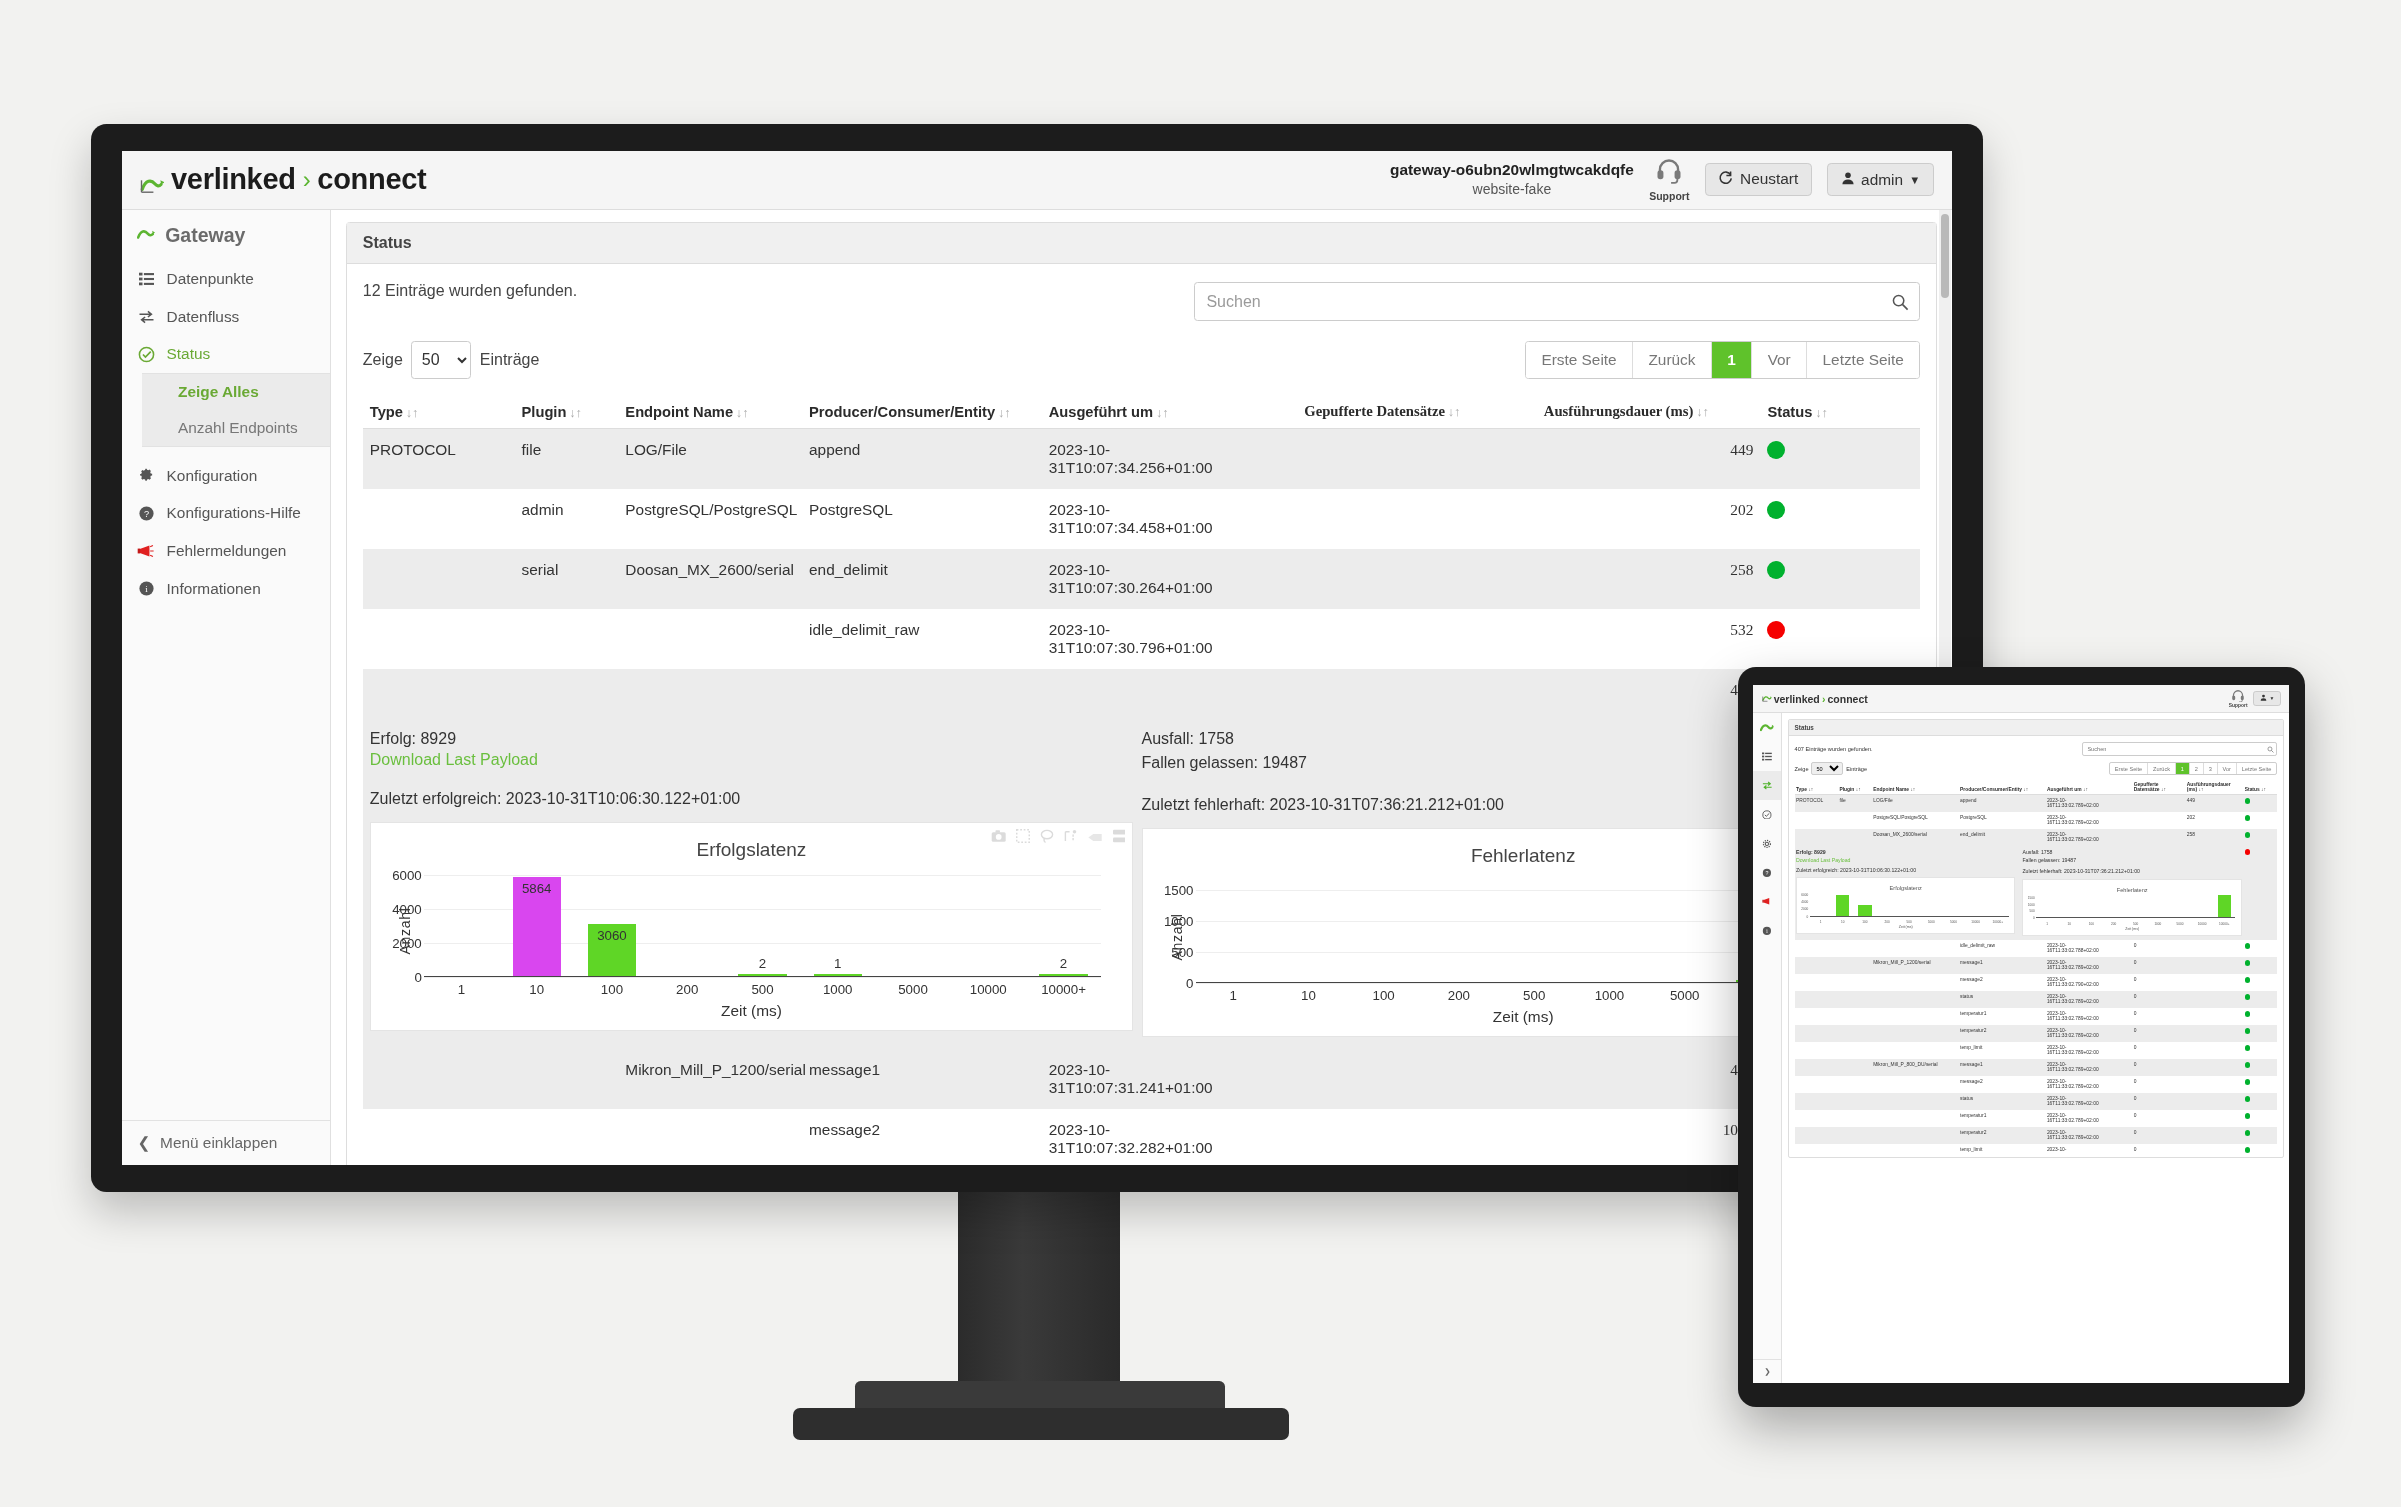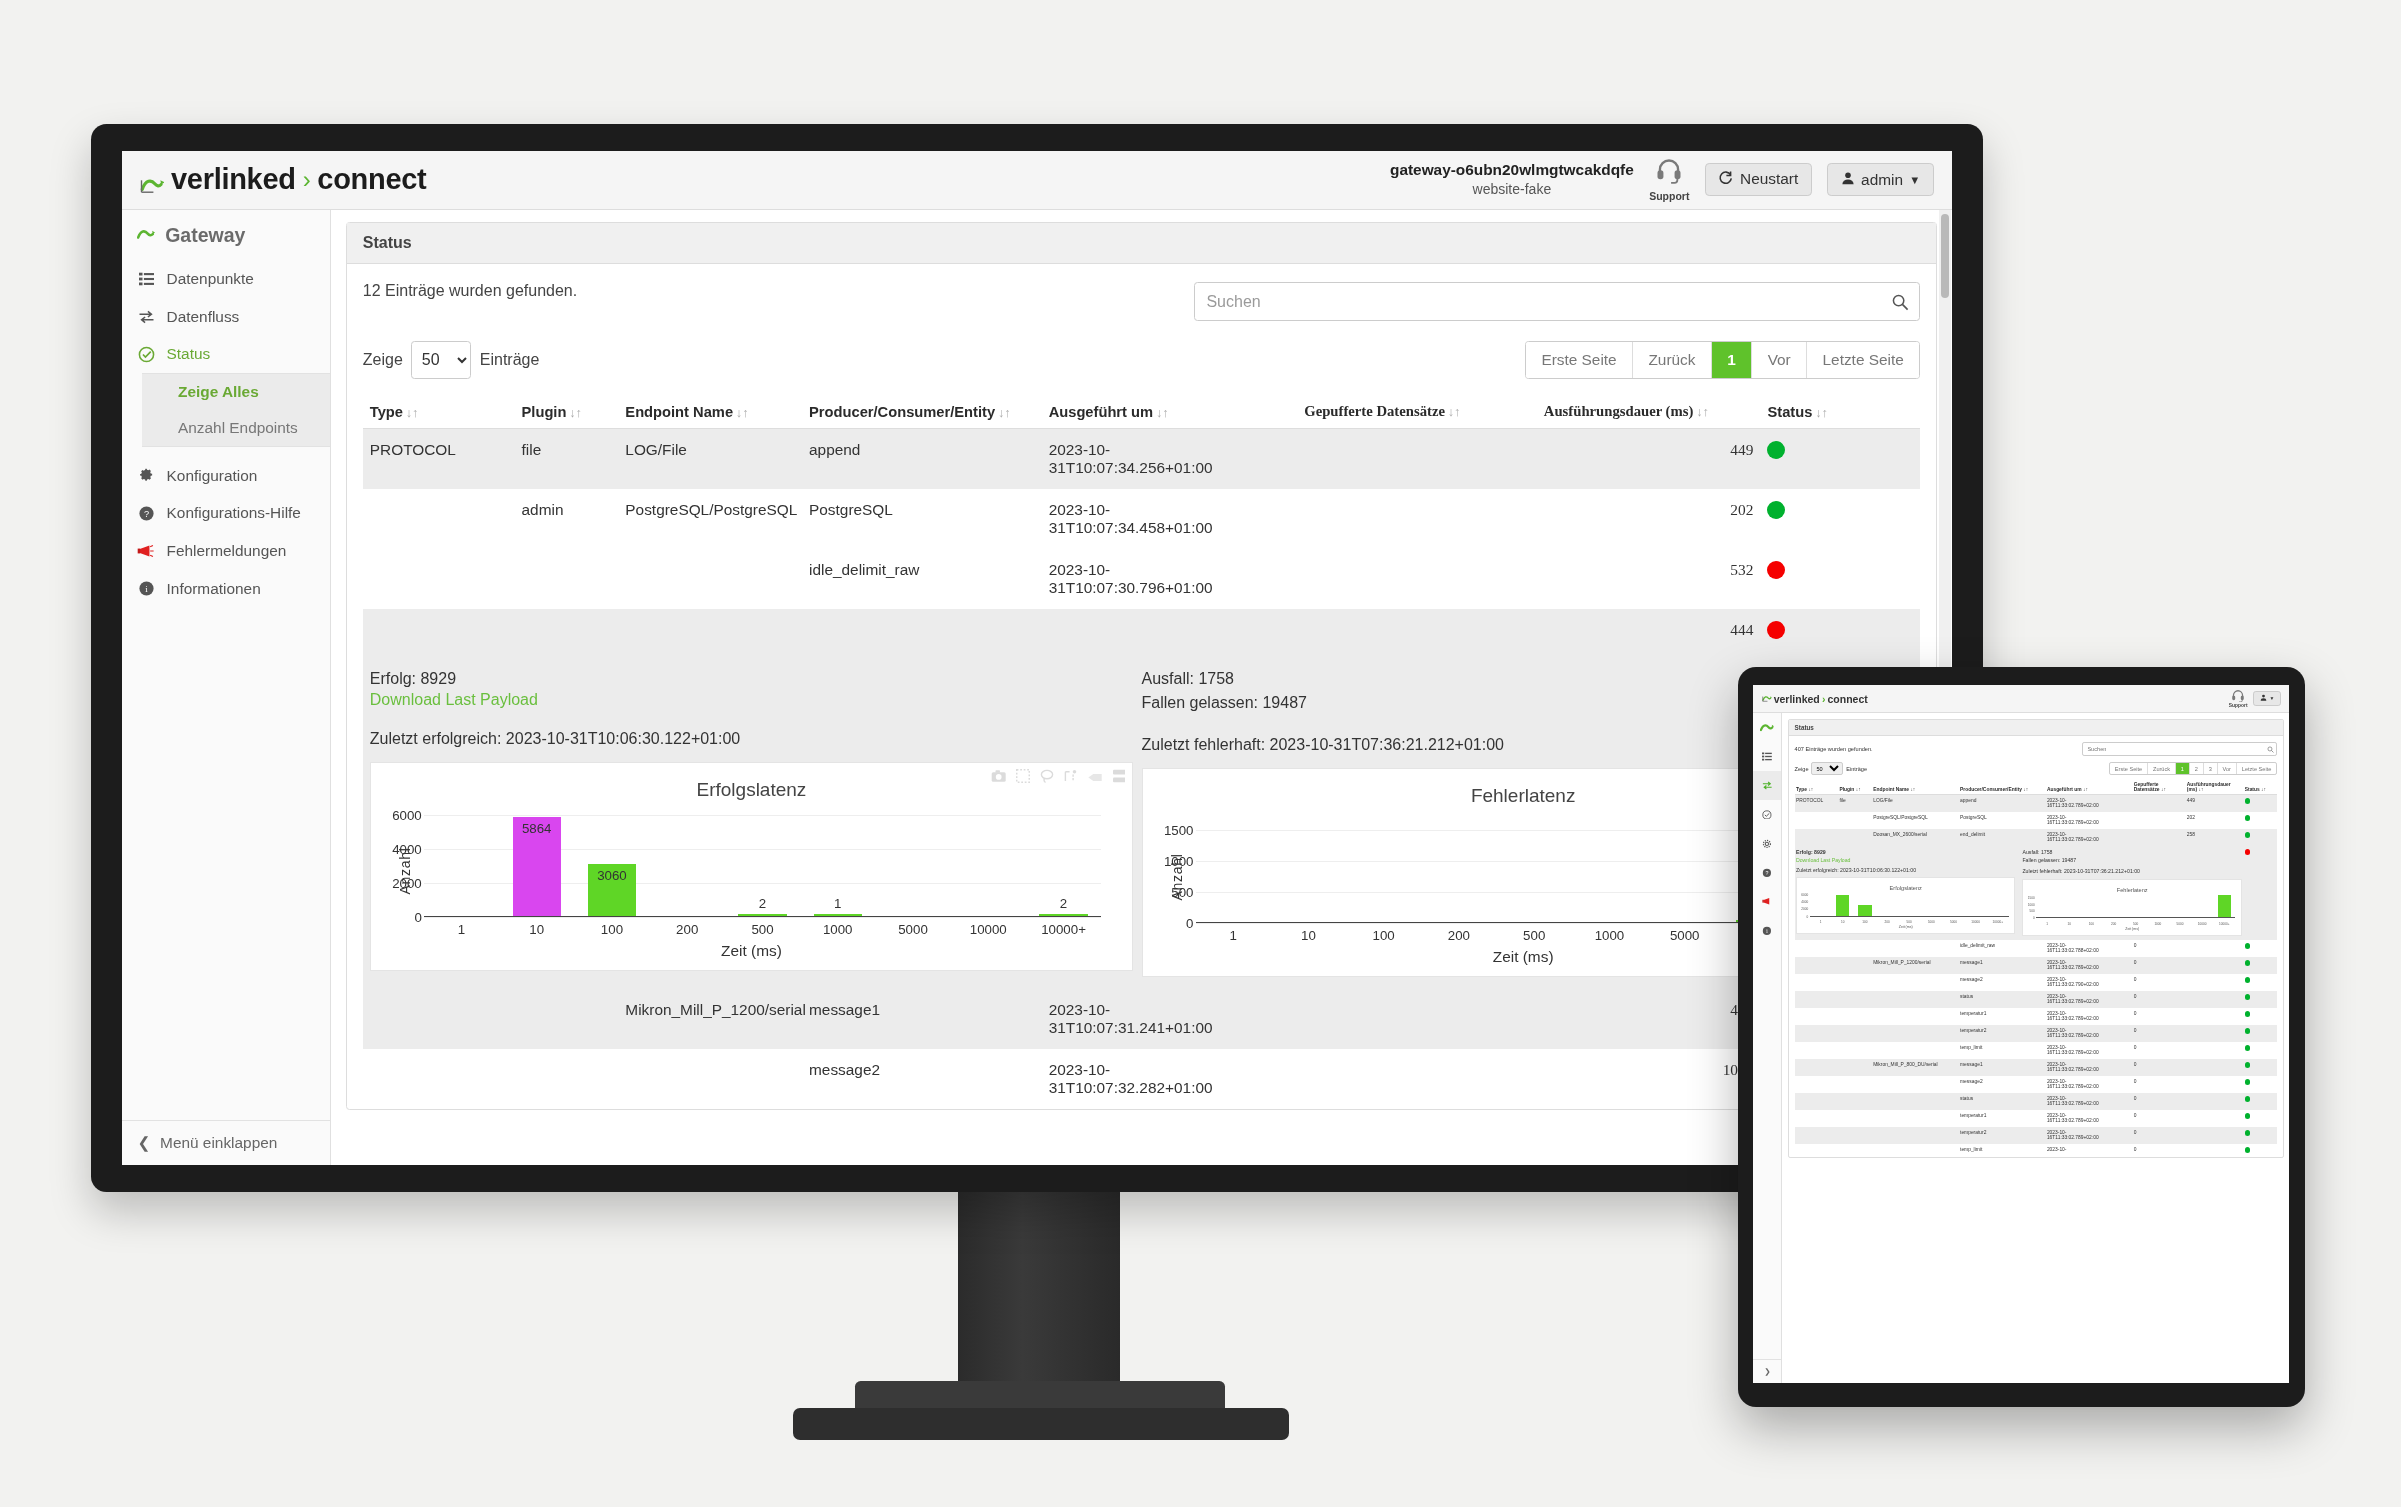--- a/index.html
+++ b/index.html
@@ -450,20 +450,30 @@
                       <tr class="">
     <td></td>
     <td>admin</td>
     <td>PostgreSQL/PostgreSQL</td>
     <td>PostgreSQL</td>
     <td>2023-10-<br>31T10:07:34.458+01:00</td>
     <td class="num"></td>
     <td class="num">202</td>
     <td><span class="dot ok"></span></td>
   </tr>
+                      <tr class="alt">
+    <td></td>
+    <td>serial</td>
+    <td>Doosan_MX_2600/serial</td>
+    <td>end_delimit</td>
+    <td>2023-10-<br>31T10:07:30.264+01:00</td>
+    <td class="num"></td>
+    <td class="num">258</td>
+    <td><span class="dot ok"></span></td>
+  </tr>
                       <tr class="">
     <td></td>
     <td></td>
     <td></td>
     <td>idle_delimit_raw</td>
     <td>2023-10-<br>31T10:07:30.796+01:00</td>
     <td class="num"></td>
     <td class="num">532</td>
     <td><span class="dot err"></span></td>
   </tr>

